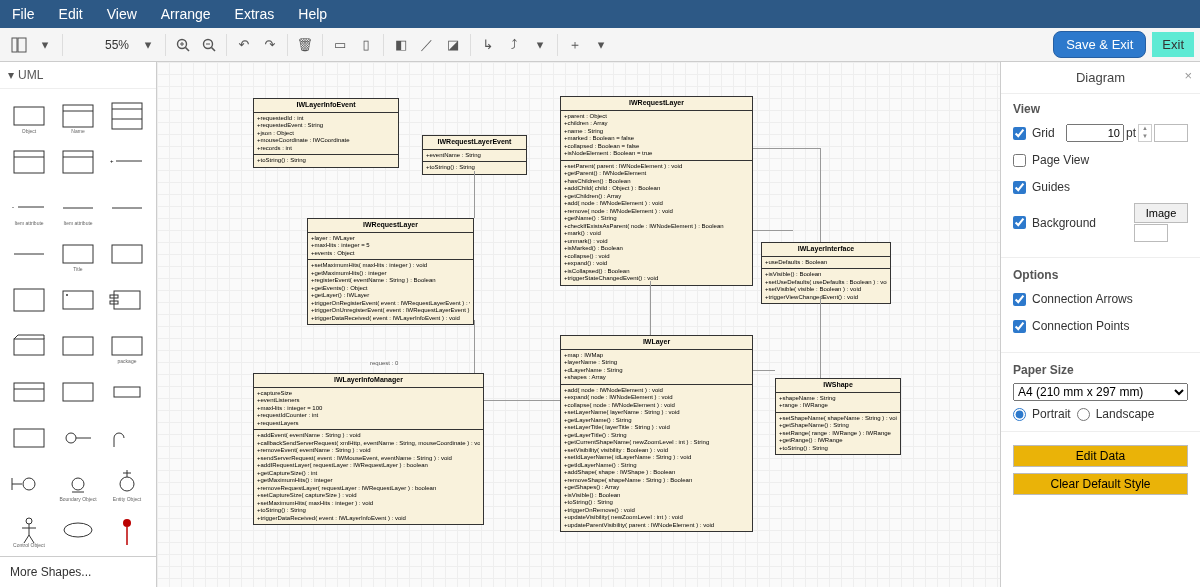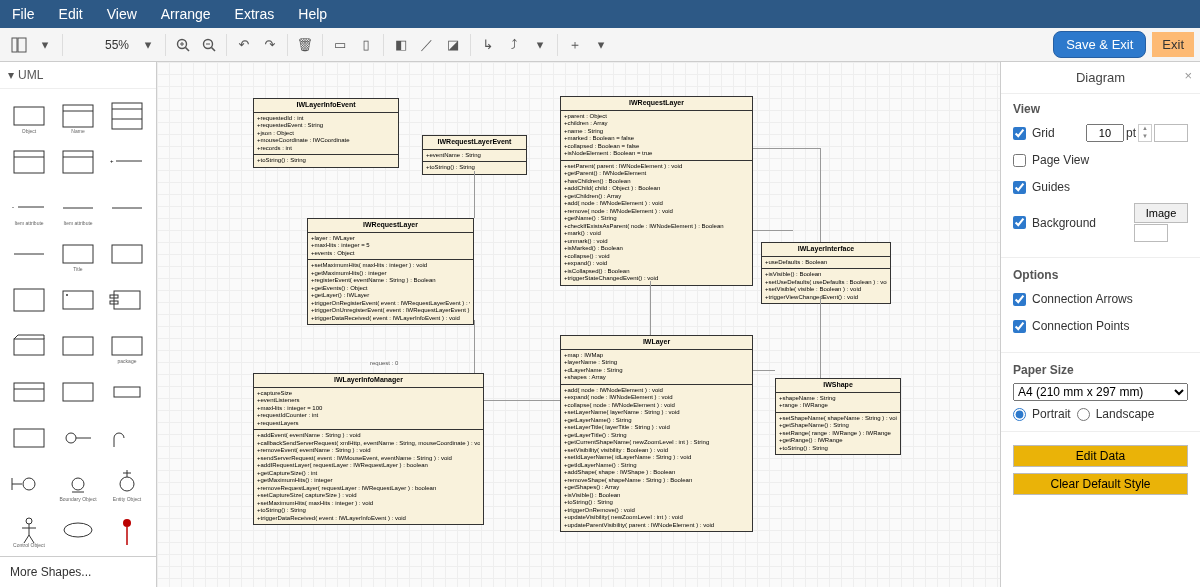--- a/index.html
+++ b/index.html
@@ -7,21 +7,21 @@
 
 .menubar { background: #2d5986; color: #fff; height: 28px; display: flex; align-items: center; padding: 0 12px; gap: 24px; font-size: 14px; }
 .menubar-item { cursor: pointer; }
 
 .toolbar { height: 34px; border-bottom: 1px solid #ccc; display: flex; align-items: center; padding: 0 6px; background: #f5f5f5; }
 .tb-btn { width: 26px; height: 26px; display: inline-flex; align-items: center; justify-content: center; color: #555; cursor: pointer; border-radius: 2px; }
 .tb-sep { width: 1px; height: 22px; background: #ddd; margin: 0 4px; }
 .zoom-text { font-size: 12px; color: #333; padding: 0 6px; min-width: 36px; text-align: center; margin-left: 32px; }
 .toolbar-right { margin-left: auto; display: flex; align-items: center; gap: 6px; }
 .btn-primary { background: #2d79cc; color: #fff; border: 1px solid #255fa3; padding: 5px 12px; font-size: 13px; cursor: pointer; border-radius: 8px; }
-.btn-exit { background: #fdba74; border: none; color: #333; padding: 5px 10px; font-size: 13px; cursor: pointer; }
+.btn-exit { background: #5eead4; border: none; color: #333; padding: 5px 10px; font-size: 13px; cursor: pointer; }
 
 .main { display: flex; height: 525px; }
 
 .sidebar { width: 157px; border-right: 1px solid #ccc; background: #fff; display: flex; flex-direction: column; }
 .sidebar-title { font-size: 12px; color: #555; padding: 6px 8px; border-bottom: 1px solid #eee; display: flex; align-items: center; gap: 4px; }
 .shape-palette { flex: 1; overflow-y: auto; padding: 6px; display: grid; grid-template-columns: repeat(3, 1fr); gap: 4px; align-content: start; }
 .shape-palette::-webkit-scrollbar { width: 8px; }
 .shape-palette::-webkit-scrollbar-thumb { background: #bbb; border-radius: 4px; }
 .shape-cell { height: 42px; display: flex; align-items: center; justify-content: center; color: #555; font-size: 5px; }
 .more-shapes { border-top: 1px solid #ccc; padding: 8px 10px; font-size: 12px; color: #333; cursor: pointer; }
@@ -39,21 +39,21 @@
 .connector-label { position: absolute; font-size: 6px; color: #555; background: rgba(250,250,250,0.8); padding: 0 2px; }
 
 .right-panel { width: 200px; border-left: 1px solid #ccc; background: #fff; display: flex; flex-direction: column; font-size: 12px; color: #333; }
 .panel-title { text-align: center; font-size: 13px; padding: 8px 0; border-bottom: 1px solid #eee; color: #444; position: relative; }
 .panel-close { position: absolute; right: 8px; top: 6px; color: #999; cursor: pointer; }
 .panel-section { padding: 8px 12px; }
 .panel-heading { font-weight: bold; font-size: 12px; color: #555; margin-bottom: 6px; }
 .panel-row { display: flex; align-items: center; justify-content: space-between; margin: 5px 0; min-height: 22px; }
 .panel-check { display: flex; align-items: center; gap: 6px; }
 .panel-check input { accent-color: #2d79cc; }
-.mini-input { width: 38px; font-size: 11px; padding: 1px 2px; text-align: center; }
+.mini-input { width: 58px; font-size: 11px; padding: 1px 2px; text-align: right; }
 .spinner { display: flex; align-items: center; gap: 2px; }
 .spinner-box { width: 14px; height: 18px; border: 1px solid #ccc; display: flex; flex-direction: column; }
 .spinner-box div { flex: 1; font-size: 6px; text-align: center; color: #888; cursor: pointer; }
 .swatch { width: 34px; height: 18px; border: 1px solid #bbb; background: #fff; cursor: pointer; }
 .panel-btn { width: 54px; height: 20px; font-size: 11px; border: 1px solid #bbb; background: #f0f0f0; cursor: pointer; padding: 1px 4px; }
 .panel-hr { border-top: 1px solid #eee; margin: 2px 0; }
 select.full { width: 100%; font-size: 12px; }
 .radio-row { display: flex; gap: 6px; margin-top: 6px; }
 .action-btn { width: 100%; margin: 3px 0; font-size: 12px; padding: 3px 0; border: 1px solid #bbb; background: #eab308; cursor: pointer; }
 </style>

